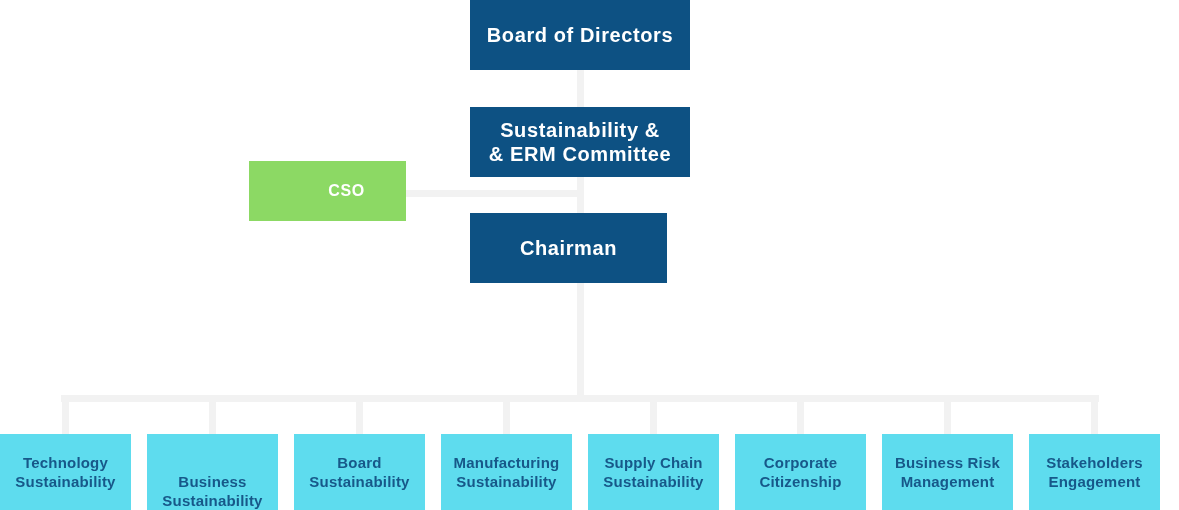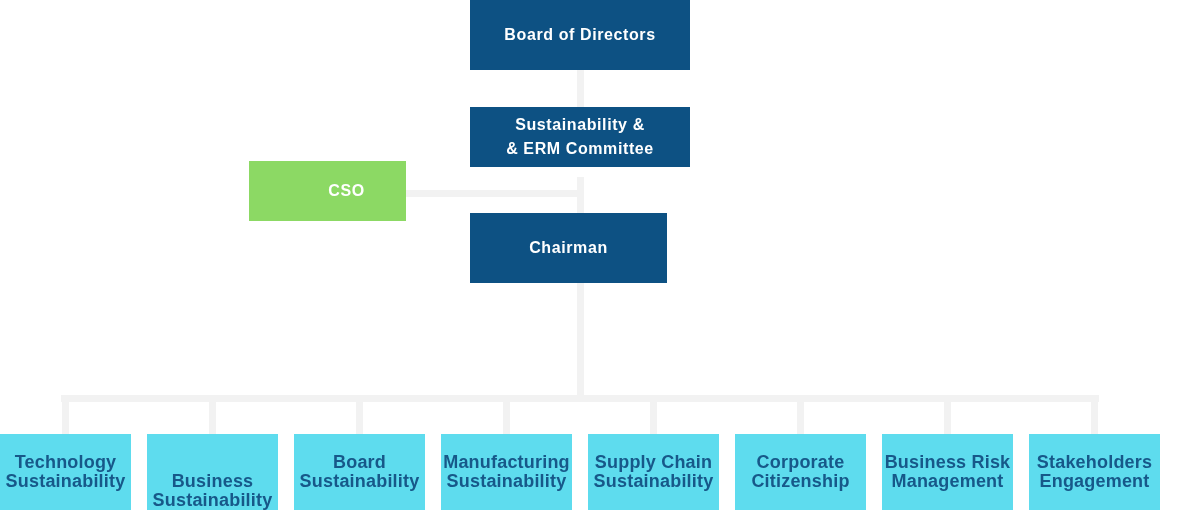--- a/index.html
+++ b/index.html
@@ -20,49 +20,49 @@
     flex-direction: column;
     align-items: center;
     justify-content: center;
     text-align: center;
   }
 
   .node.blue {
     background: var(--dark-blue, #0d5183);
     color: var(--text-white, #ffffff);
     font-weight: 700;
-    font-size: 16px;
+    font-size: 20px;
     letter-spacing: 0.6px;
     line-height: 24px;
   }
 
   .node.green {
     background: var(--green, #8cd964);
     color: var(--text-white, #ffffff);
     font-weight: 700;
     font-size: 16px;
     letter-spacing: 0.6px;
   }
 
   .node.cyan {
     background: var(--cyan, #5edcee);
     color: var(--text-on-cyan, #175889);
     font-weight: 700;
-    font-size: 18px;
+    font-size: 15px;
     letter-spacing: 0.2px;
     line-height: 19px;
   }
 
   .line {
     position: absolute;
     background: var(--connector-gray, #f2f2f2);
   }
 
   #node-board     { left: 470px; top: 0;     width: 220px; height: 70px; }
-  #node-committee { left: 470px; top: 107px; width: 220px; height: 60px; }
+  #node-committee { left: 470px; top: 107px; width: 220px; height: 70px; }
   #node-cso       { left: 249px; top: 161px; width: 157px; height: 60px; padding-left: 38px; }
   #node-chairman  { left: 470px; top: 213px; width: 197px; height: 70px; }
 
   #line-board-committee    { left: 577px; top: 70px;  width: 7px;    height: 37px; }
   #line-committee-chairman { left: 577px; top: 177px; width: 7px;    height: 36px; }
   #line-cso-horizontal     { left: 406px; top: 190px; width: 175px;  height: 7px; }
   #line-chairman-down      { left: 577px; top: 283px; width: 7px;    height: 119px; }
   #line-main-horizontal    { left: 61px;  top: 395px; width: 1038px; height: 7px; }
 
   .dept-node { top: 434px; width: 131px; height: 76px; }

